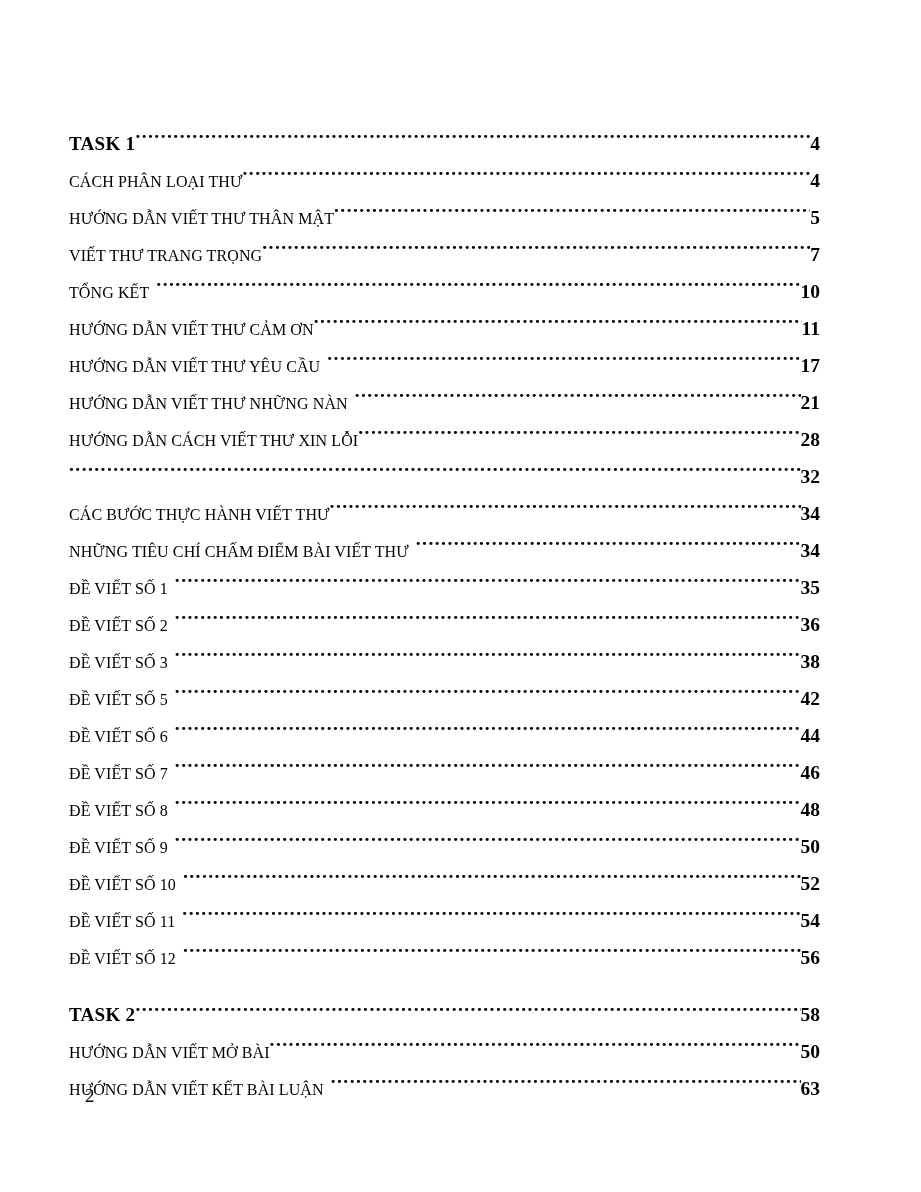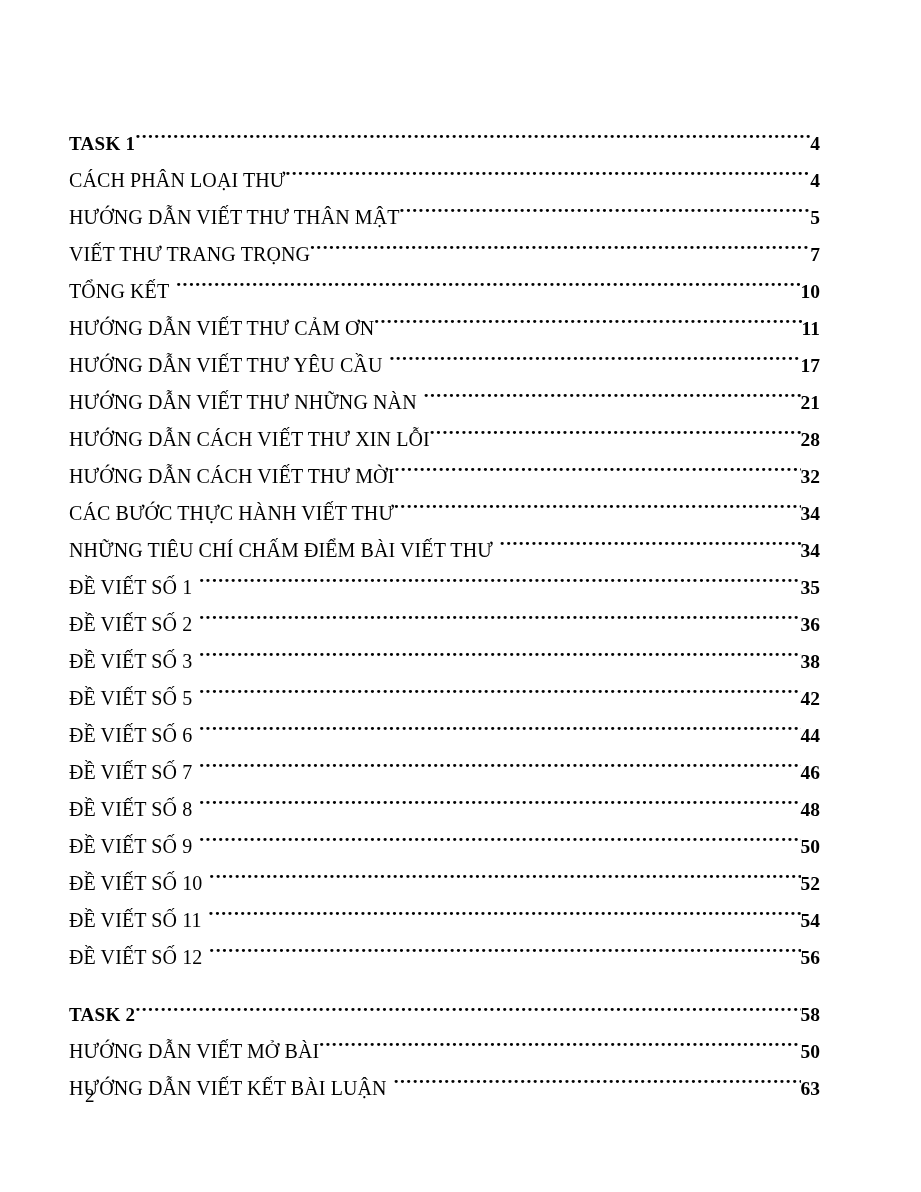--- a/index.html
+++ b/index.html
@@ -39,21 +39,21 @@
     display: flex;
     align-items: baseline;
     width: 100%;
     height: 37px;
     line-height: 37px;
     white-space: nowrap;
     overflow: hidden;
   }
 
   .toc-title {
-    font-size: 20px;
+    font-size: 16px;
     letter-spacing: 0.1px;
     flex: 0 0 auto;
     color: #000000;
   }
 
   
   .toc-entry.is-section .toc-title {
     font-weight: bold;
     font-size: 19px;
     letter-spacing: 0.3px;
@@ -158,21 +158,20 @@
         <span class="toc-title">HƯỚNG DẪN VIẾT THƯ NHỮNG NÀN</span>
         <span class="toc-leader"></span>
         <span class="toc-page">21</span>
       </div>
       <div class="toc-entry">
         <span class="toc-title">HƯỚNG DẪN CÁCH VIẾT THƯ XIN LỖI</span>
         <span class="toc-leader"></span>
         <span class="toc-page">28</span>
       </div>
       <div class="toc-entry">
-        <span class="toc-title">HƯỚNG DẪN CÁCH VIẾT THƯ MỜI</span>
         <span class="toc-leader"></span>
         <span class="toc-page">32</span>
       </div>
       <div class="toc-entry">
         <span class="toc-title">CÁC BƯỚC THỰC HÀNH VIẾT THƯ</span>
         <span class="toc-leader"></span>
         <span class="toc-page">34</span>
       </div>
       <div class="toc-entry gap-before-leader">
         <span class="toc-title">NHỮNG TIÊU CHÍ CHẤM ĐIỂM BÀI VIẾT THƯ</span>

